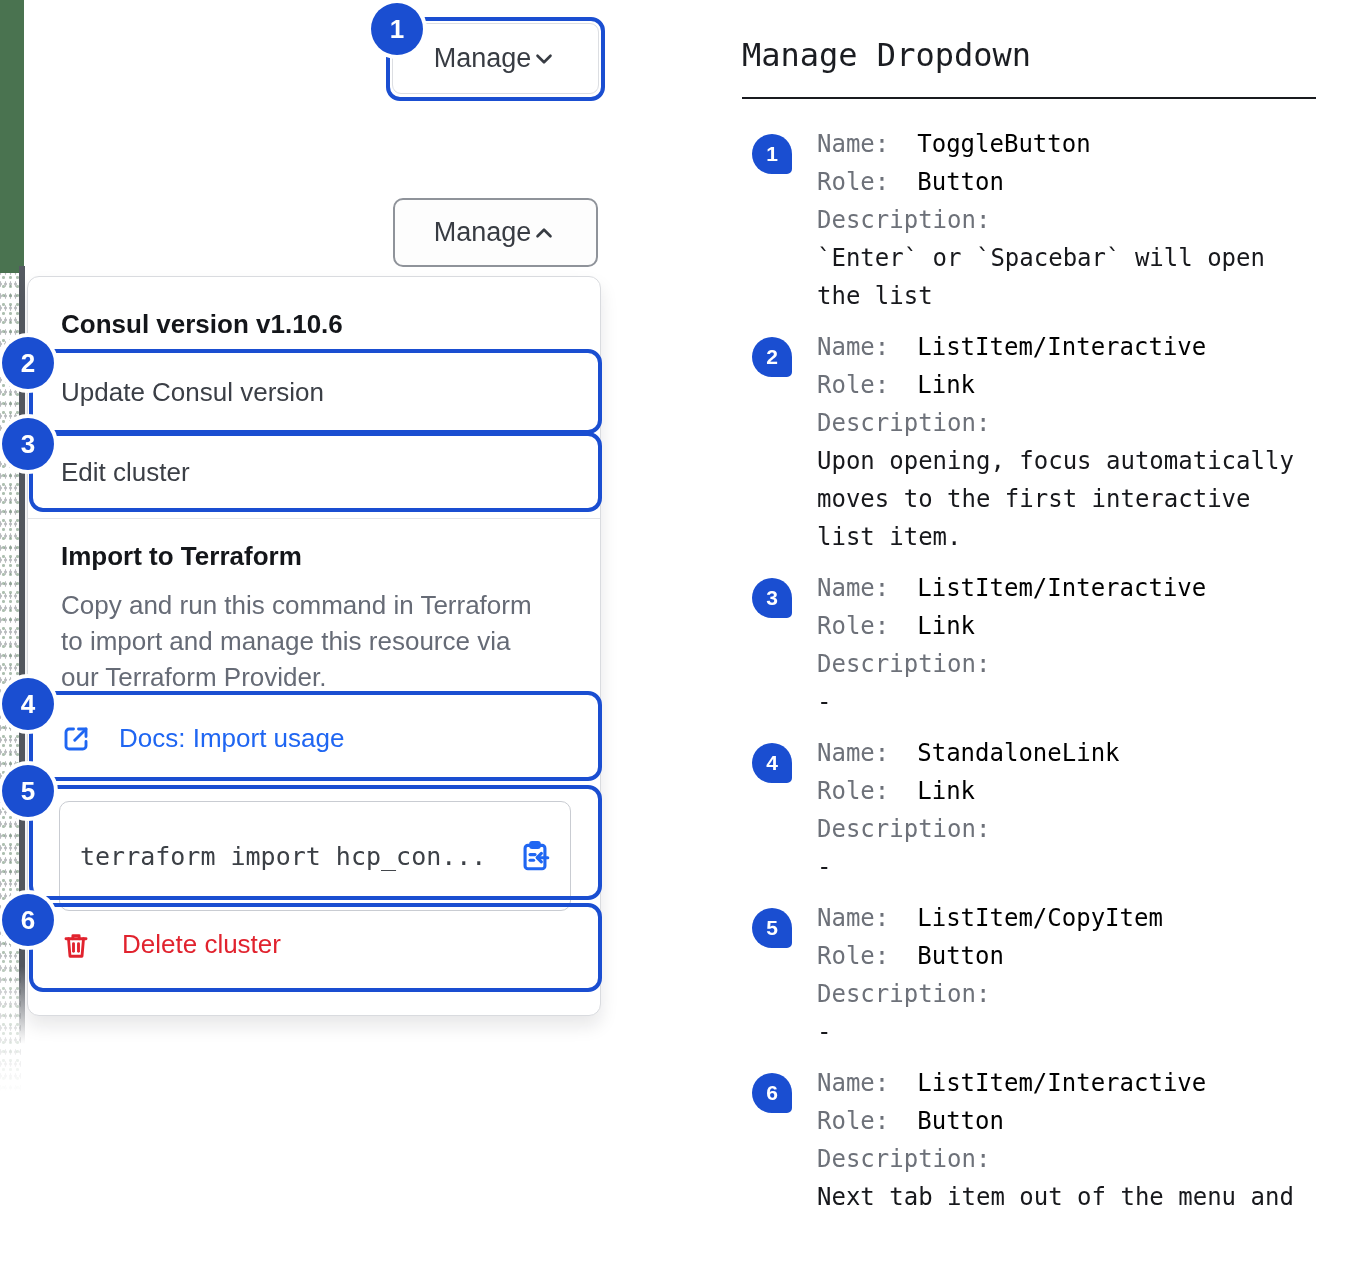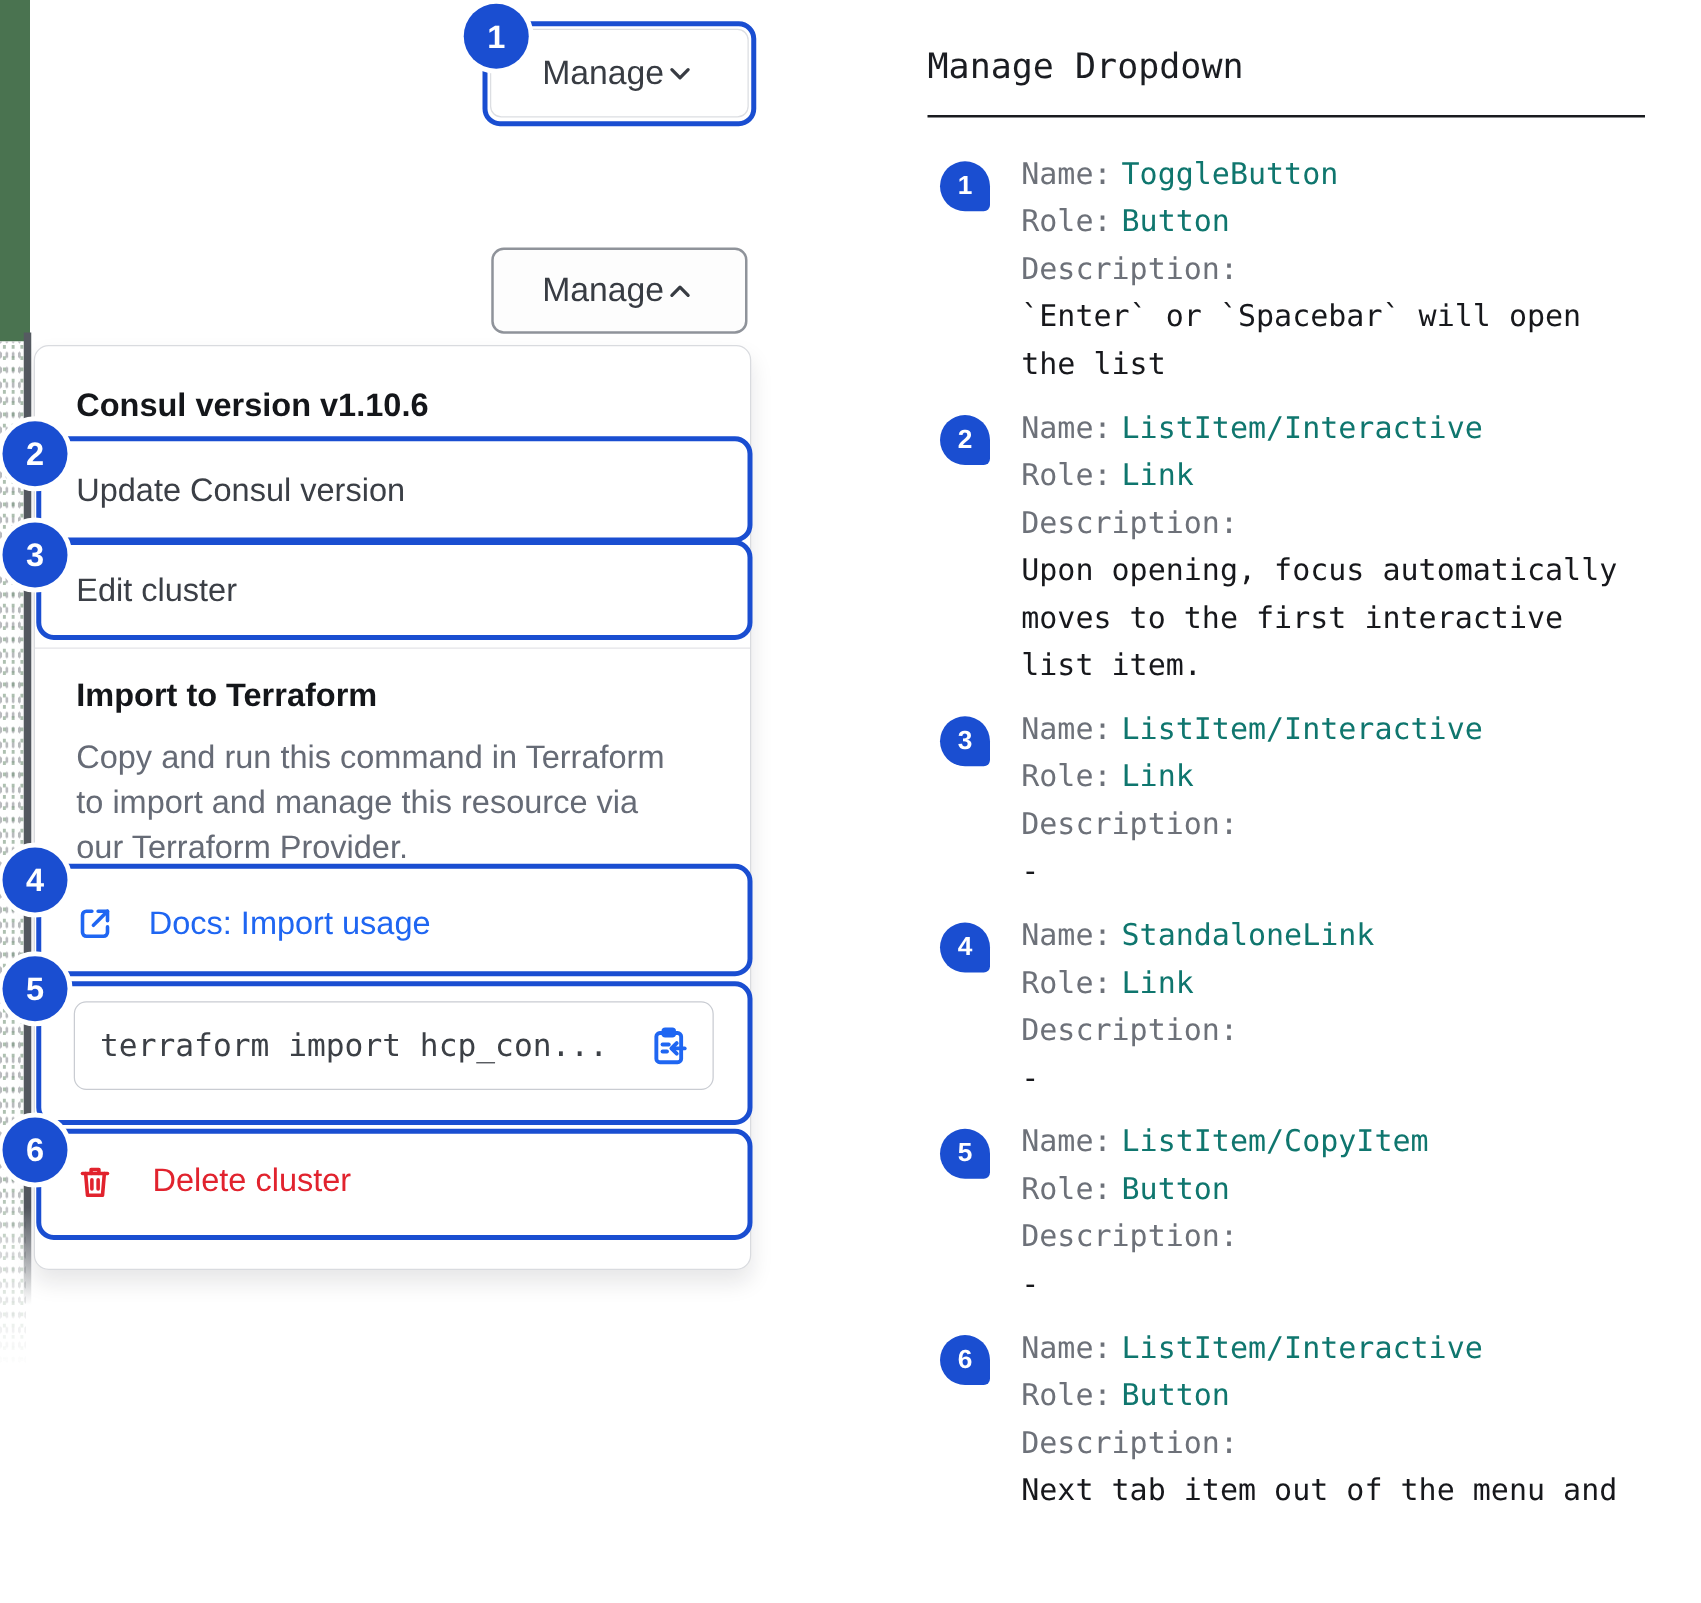--- a/index.html
+++ b/index.html
@@ -55,39 +55,39 @@
     border:1px solid #d9dbdf;border-radius:12px;box-shadow:0 10px 18px rgba(20,22,28,.10);z-index:1;}
   .version-header{position:absolute;left:33px;top:32px;font-size:26px;font-weight:bold;color:#14161a;}
   .menu-item{position:absolute;left:33px;font-size:26px;color:#3b3f46;cursor:pointer;}
   #item-update{top:100px;}
   #item-edit{top:180px;}
   .divider{position:absolute;left:0;top:241px;width:100%;border-top:1px solid #e3e4e7;}
   .import-title{position:absolute;left:33px;top:264px;font-size:26px;font-weight:bold;color:#14161a;}
   .import-desc{position:absolute;left:33px;top:310px;width:510px;font-size:26px;line-height:36px;color:#666b76;}
   .docs-row{position:absolute;left:33px;top:446px;display:flex;align-items:center;gap:28px;
     color:var(--link);font-size:26px;cursor:pointer;text-decoration:none;}
-  .code-box{position:absolute;left:31px;top:524px;width:512px;height:71px;border:1px solid #c9ccd2;
+  .code-box{position:absolute;left:31px;top:524px;width:512px;height:110px;border:1px solid #c9ccd2;
     border-radius:10px;display:flex;align-items:center;justify-content:space-between;
     padding:0 18px 0 20px;background:#fff;cursor:pointer;}
   .code-text{font-family:"DejaVu Sans Mono","Liberation Mono",monospace;font-size:25px;color:#3c4046;}
   .delete-row{position:absolute;left:33px;top:652px;display:flex;align-items:center;gap:31px;
     color:var(--danger);font-size:26px;cursor:pointer;}
   
   .annotations{position:absolute;left:742px;top:36px;width:580px;z-index:2;
     font-family:"DejaVu Sans Mono","Liberation Mono",monospace;}
-  .ann-title{font-size:28px;color:#1b1d22;}
+  .ann-title{font-size:32px;color:#1b1d22;}
   .ann-rule{margin-top:23px;border-top:2px solid #191b1f;width:574px;}
   .ann-list{margin-top:26px;}
   .ann-item{display:flex;align-items:flex-start;margin-bottom:13px;padding-left:10px;}
   .ann-badge{width:40px;height:40px;flex-shrink:0;border-radius:20px 20px 5px 20px;background:var(--accent);
     color:#fff;font-family:"Liberation Sans",sans-serif;font-weight:bold;font-size:21px;
     display:flex;align-items:center;justify-content:center;margin-top:9px;margin-right:25px;}
   .ann-text{font-size:24px;line-height:38px;}
   .lbl{color:#6d7179;}
-  .val{color:#0f766e;margin-left:8px;}
+  .val{color:#000000;margin-left:28px;}
   .desc{color:#17181c;}
 </style>
 </head>
 <body>
 
 <div class="page">
 
   <div class="edge-green"></div>
   <div class="edge-line"></div>
   <div class="edge-noise"></div>

